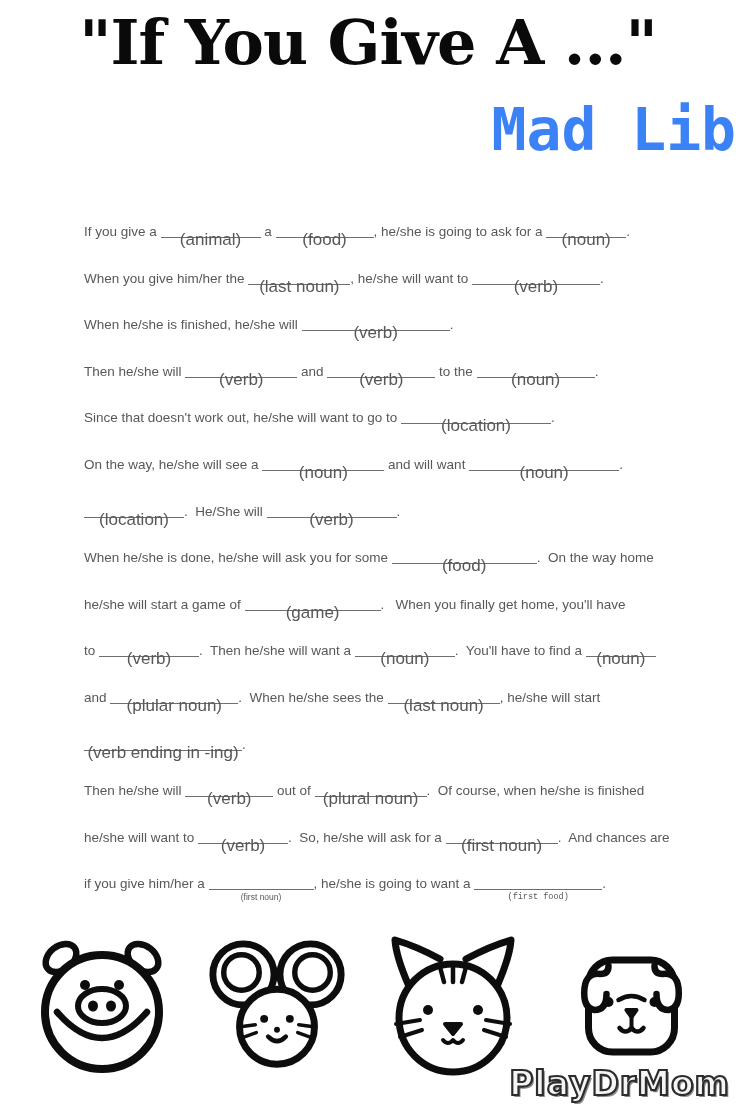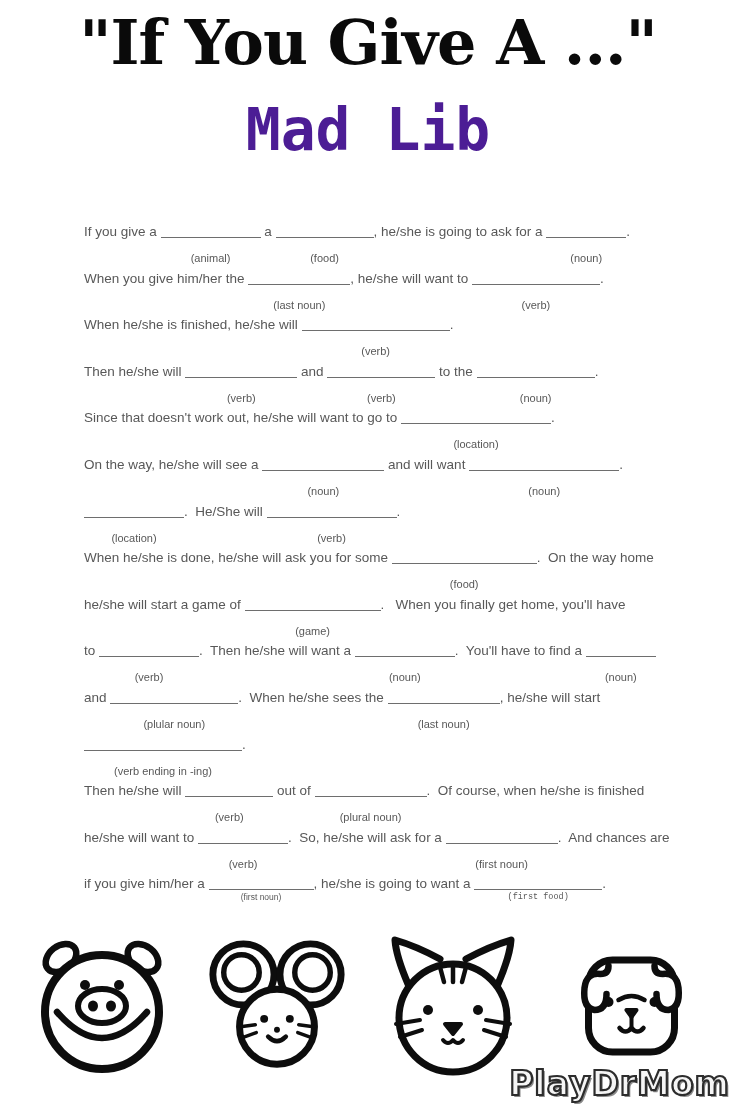--- a/index.html
+++ b/index.html
@@ -15,25 +15,25 @@
     text-align: center;
     font-family: "DejaVu Serif", serif;
     font-weight: bold;
     font-size: 62px;
     letter-spacing: -1px;
     color: #0a0a0a;
     white-space: nowrap;
   }
   .title-sub {
     position: absolute; top: 96px; left: 0; width: 736px;
-    text-align: center;
+    text-align: right;
     font-family: "DejaVu Sans Mono", monospace;
     font-weight: bold;
     font-size: 58px;
-    color: #4c1d95;
+    color: #3b82f6;
   }
   .madlib {
     position: absolute; left: 84px; top: 224px; width: 590px;
     font-size: 13.5px;
     color: #585858;
   }
   .line {
     height: 46.6px;
     white-space: pre;
     position: relative;
@@ -41,23 +41,23 @@
   }
   .blank {
     display: inline-block;
     position: relative;
     height: 13px;
     vertical-align: -2px;
     border-bottom: 1.4px solid #6e6e6e;
   }
   .blank-label {
     position: absolute;
-    top: 26px; left: 50%;
+    top: 8px; left: 50%;
     transform: translateX(-50%);
-    font-size: 11px;
+    font-size: 17px;
     color: #585858;
     white-space: nowrap;
   }
   .blank-label.small {
     font-size: 8.5px;
     top: 13px;
   }
   .animals {
     position: absolute; left: 0; top: 932px; width: 736px; height: 150px;
     display: flex;

